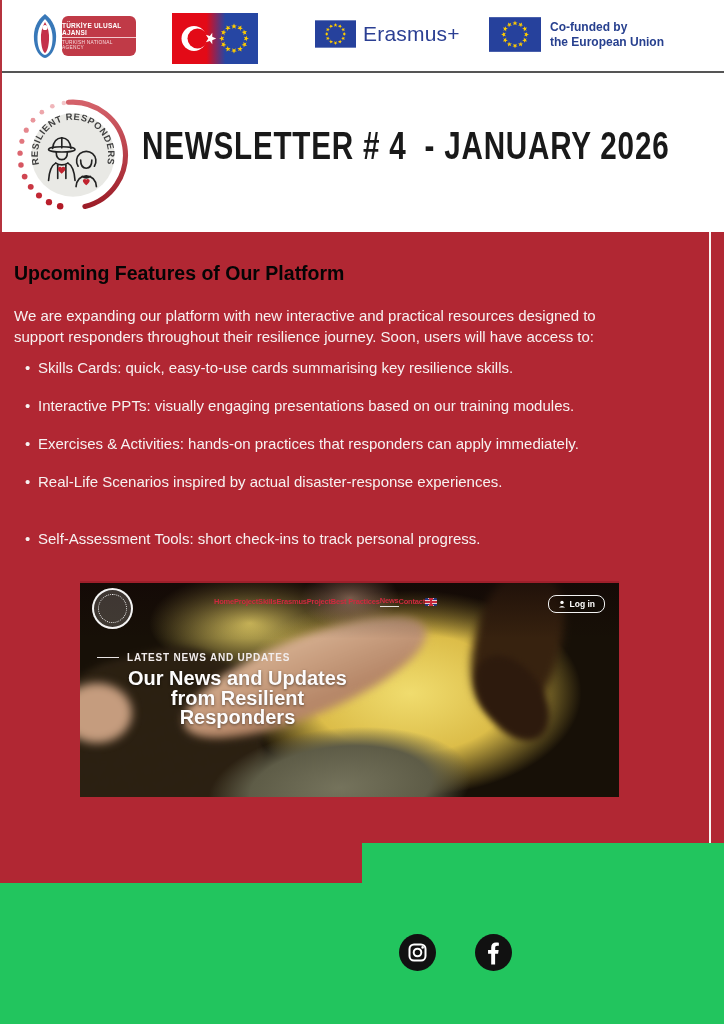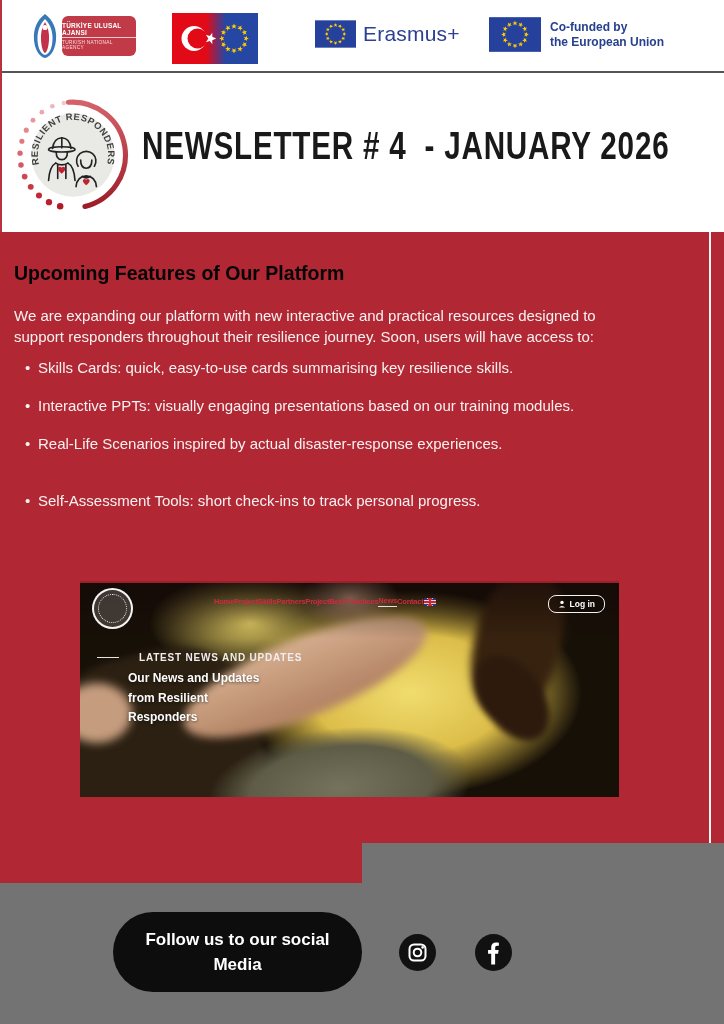--- a/index.html
+++ b/index.html
@@ -1,16 +1,16 @@
 <!DOCTYPE html>
 <html><head>
 <meta charset="utf-8">
 <style>
   html,body{margin:0;padding:0;background:#ffffff;}
-  .canvas{position:relative;width:724px;height:1024px;background:#737373;overflow:hidden;
+  .canvas{position:relative;width:724px;height:1024px;background:#22c55e;overflow:hidden;
           font-family:"Liberation Sans",sans-serif;}
 
   
   .logo-strip{position:absolute;left:0;top:0;width:724px;height:71px;background:#fff;
               border-bottom:2px solid #555;}
   .left-edge{position:absolute;left:0;top:0;width:2px;height:232px;background:#b5323e;z-index:5;}
 
   .tr-agency{position:absolute;left:30px;top:12px;display:flex;align-items:center;}
   .tr-agency .badge{margin-left:2px;width:74px;height:40px;background:#c03a47;border-radius:6px;
                     display:flex;flex-direction:column;justify-content:center;align-items:center;}
@@ -81,25 +81,25 @@
       background:linear-gradient(64deg,transparent 44%,#e8e8e8 44%,#c8283c 48%,#c8283c 52%,#e8e8e8 56%,transparent 56%),
                  linear-gradient(-64deg,transparent 44%,#e8e8e8 44%,#c8283c 48%,#c8283c 52%,#e8e8e8 56%,transparent 56%);}
   .uk-flag::after{content:"";position:absolute;left:0;top:0;width:100%;height:100%;
       background:linear-gradient(90deg,transparent 38%,#e8e8e8 38%,#c8283c 44%,#c8283c 56%,#e8e8e8 62%,transparent 62%),
                  linear-gradient(0deg,transparent 30%,#e8e8e8 30%,#c8283c 40%,#c8283c 60%,#e8e8e8 70%,transparent 70%);}
 
   .login-btn{position:absolute;right:14px;top:12px;height:18px;border-radius:8px;
       border:1.2px solid #f2f2f2;display:flex;align-items:center;gap:4px;padding:0 9px;
       color:#fff;font-size:8.5px;font-weight:bold;background:rgba(0,0,0,.15);cursor:pointer;box-sizing:border-box;}
 
-  .kicker-row{position:absolute;left:17px;top:69px;display:flex;align-items:center;gap:20px;}
+  .kicker-row{position:absolute;left:17px;top:69px;display:flex;align-items:center;gap:8px;}
   .kicker-dash{width:22px;height:1.6px;background:#e8e3e3;}
   .kicker{font-size:10px;font-weight:bold;color:#f2eded;letter-spacing:.8px;}
-  .hero-title{position:absolute;left:48px;top:86px;font-size:12px;font-weight:bold;color:#fdfcfc;
-      line-height:19.5px;text-shadow:0 1px 3px rgba(0,0,0,.5);}
+  .hero-title{position:absolute;left:48px;top:86px;font-size:20px;font-weight:bold;color:#fdfcfc;
+      line-height:19.5px;text-shadow:0 1px 3px rgba(0,0,0,.5);text-align:center;}
 
   
   .follow-pill{position:absolute;left:113px;top:912px;width:249px;height:80px;border-radius:40px;
       background:#0d0d0d;display:flex;flex-direction:column;justify-content:center;align-items:center;
       color:#fff;font-size:17px;font-weight:bold;line-height:25px;text-align:center;cursor:pointer;}
   .social{position:absolute;width:37px;height:37px;cursor:pointer;}
   .social.ig{left:399px;top:934px;}
   .social.fb{left:475px;top:934px;}
 </style>
 </head>
@@ -227,20 +227,21 @@
     </svg>
     <div class="nl-title">NEWSLETTER # 4  - JANUARY 2026</div>
   </div>
 
   <div class="red-section">
     <h2 class="feat-heading">Upcoming Features of Our Platform</h2>
     <p class="feat-intro">We are expanding our platform with new interactive and practical resources designed to support responders throughout their resilience journey. Soon, users will have access to:</p>
     <ul class="feat-list">
       <li>Skills Cards: quick, easy-to-use cards summarising key resilience skills.</li>
       <li>Interactive PPTs: visually engaging presentations based on our training modules.</li>
+      <li>Exercises &amp; Activities: hands-on practices that responders can apply immediately.</li>
       <li>Real-Life Scenarios inspired by actual disaster-response experiences.</li>
       <li class="gap">Self-Assessment Tools: short check-ins to track personal progress.</li>
     </ul>
 
     <div class="preview">
       <div class="ph ph-yellow-left"></div>
       <div class="ph ph-yellow-main"></div>
       <div class="ph ph-face"></div>
       <div class="ph ph-cord"></div>
       <div class="ph ph-sleeve"></div>
@@ -248,21 +249,21 @@
       <div class="ph ph-arm"></div>
       <div class="ph ph-darkarm"></div>
       <div class="ph ph-darkhand"></div>
       <div class="ph-shade"></div>
 
       <div class="site-logo"></div>
       <div class="site-nav">
         <span class="nav-item">Home</span>
         <span class="nav-item">Project</span>
         <span class="nav-item">Skills</span>
-        <span class="nav-item">Partners</span>
+        <span class="nav-item">Erasmus</span>
         <span class="nav-item">Project</span>
         <span class="nav-item">Best Practices</span>
         <span class="nav-item active">News</span>
         <span class="nav-item">Contact</span>
         <span class="uk-flag"></span>
       </div>
       <div class="login-btn">
         <svg width="8" height="8" viewBox="0 0 8 8">
           <circle cx="4" cy="2.4" r="1.7" fill="#fff"></circle>
           <path d="M0.8,7.6 Q4,4.6 7.2,7.6 Z" fill="#fff"></path>
@@ -279,24 +280,20 @@
         <div>from Resilient</div>
         <div>Responders</div>
       </div>
     </div>
 
     <div class="fold-line"></div>
   </div>
 
   <div class="red-step"></div>
 
-  <div class="follow-pill">
-    <span>Follow us to our social</span>
-    <span>Media</span>
-  </div>
 
   <svg class="social ig" viewBox="0 0 37 37">
     <circle cx="18.5" cy="18.5" r="18.5" fill="#111"></circle>
     <rect x="10.5" y="10.5" width="16" height="16" rx="4.5" fill="none" stroke="#fff" stroke-width="2"></rect>
     <circle cx="18.5" cy="18.5" r="3.8" fill="none" stroke="#fff" stroke-width="2"></circle>
     <circle cx="23.6" cy="13.4" r="1.3" fill="#fff"></circle>
   </svg>
 
   <svg class="social fb" viewBox="0 0 37 37">
     <circle cx="18.5" cy="18.5" r="18.5" fill="#111"></circle>

